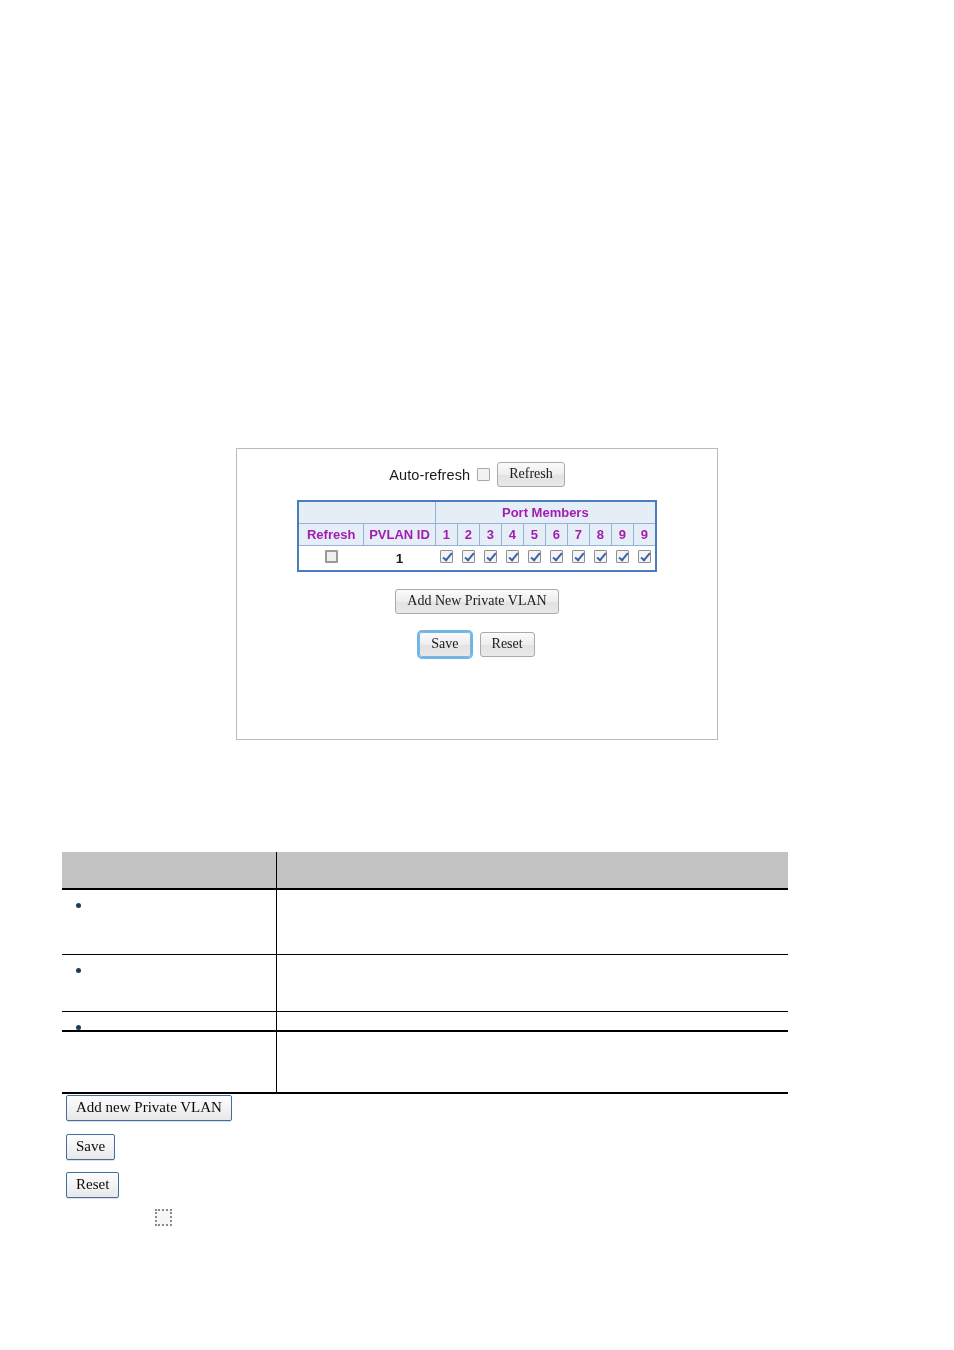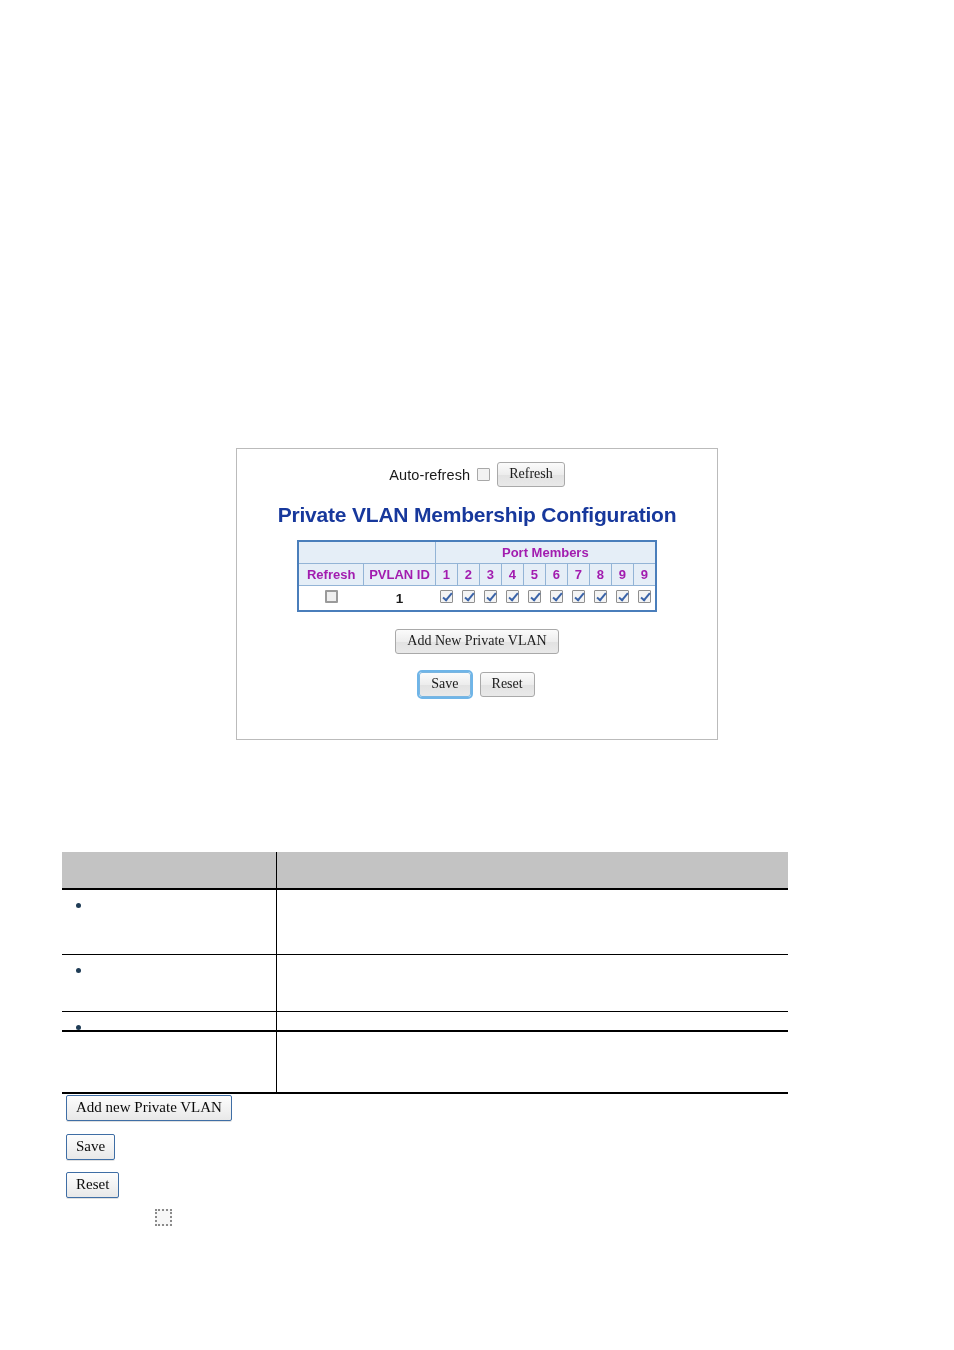--- a/index.html
+++ b/index.html
@@ -270,21 +270,20 @@
 <body>
 
 <div class="screenshot-panel">
 
   <div class="refresh-bar">
     <span class="autorefresh-label">Auto-refresh</span>
     <span class="cb inner"></span>
     <button class="btn">Refresh</button>
   </div>
 
-  <div class="panel-title">Private VLAN Membership Configuration</div>
 
   <div class="pv-table-wrap">
     <table class="pvtable">
       <thead>
         <tr>
           <th class="blank-head" colspan="2"></th>
           <th colspan="10">Port Members</th>
         </tr>
         <tr>
           <th>Refresh</th>

